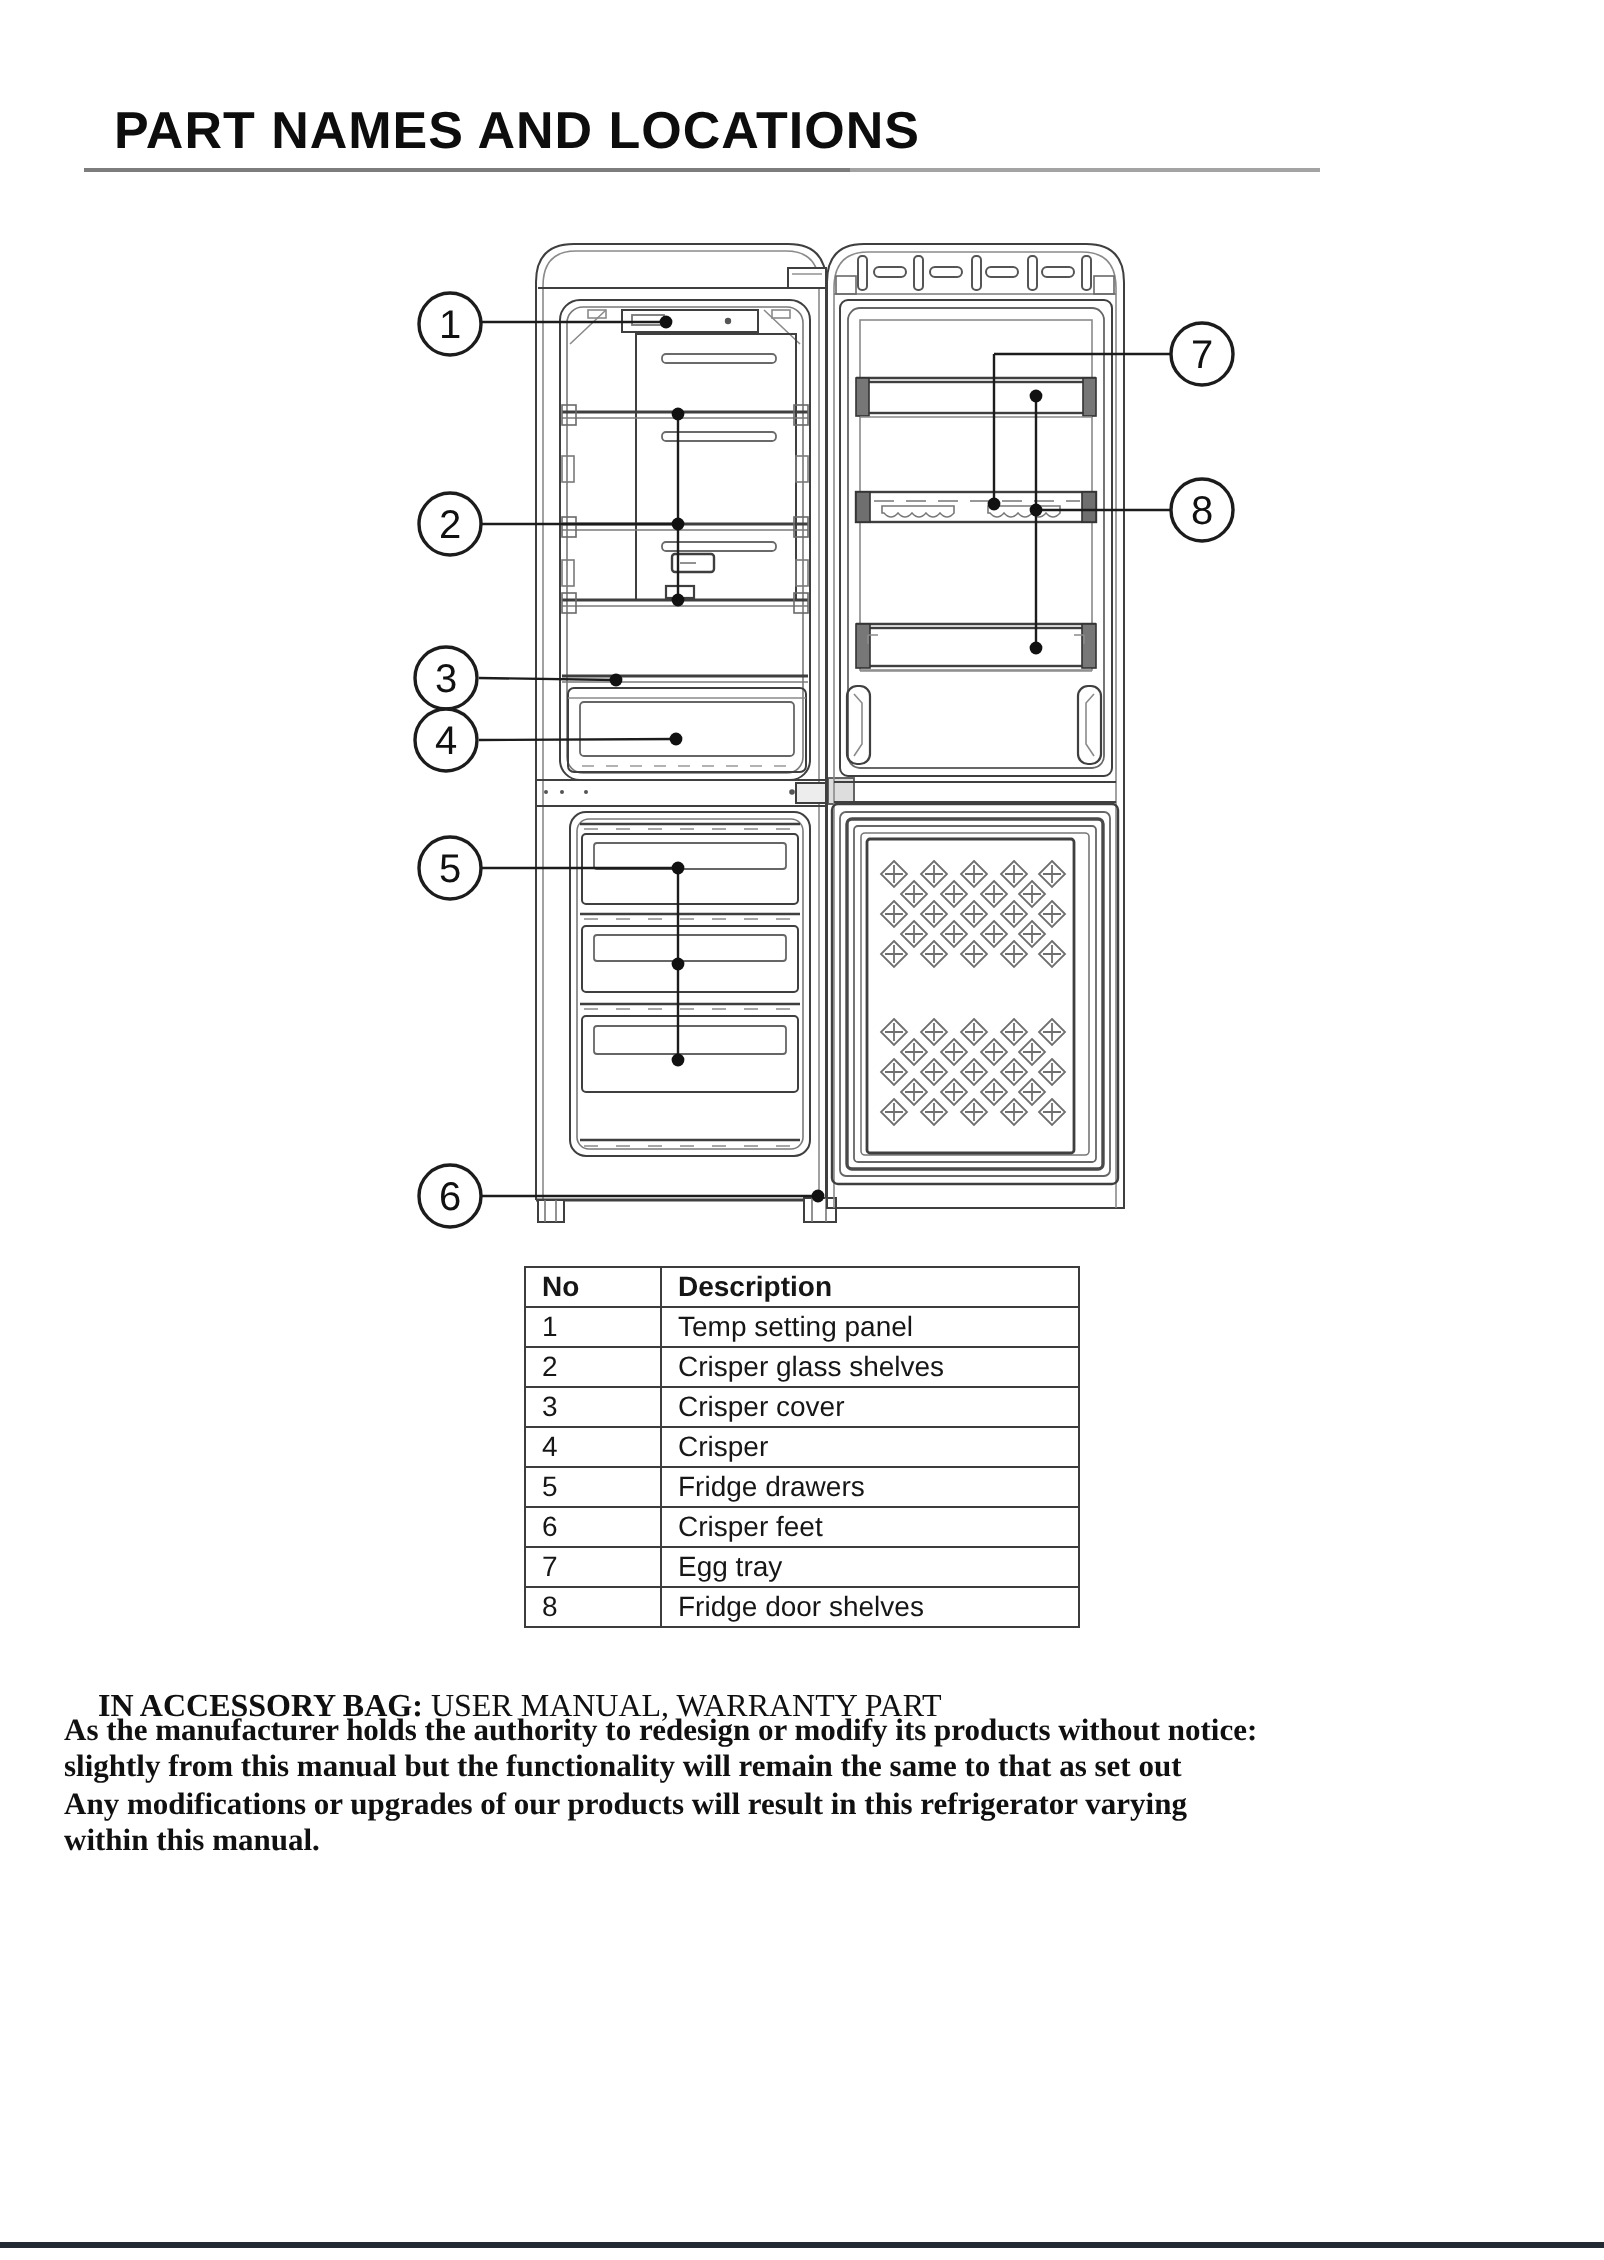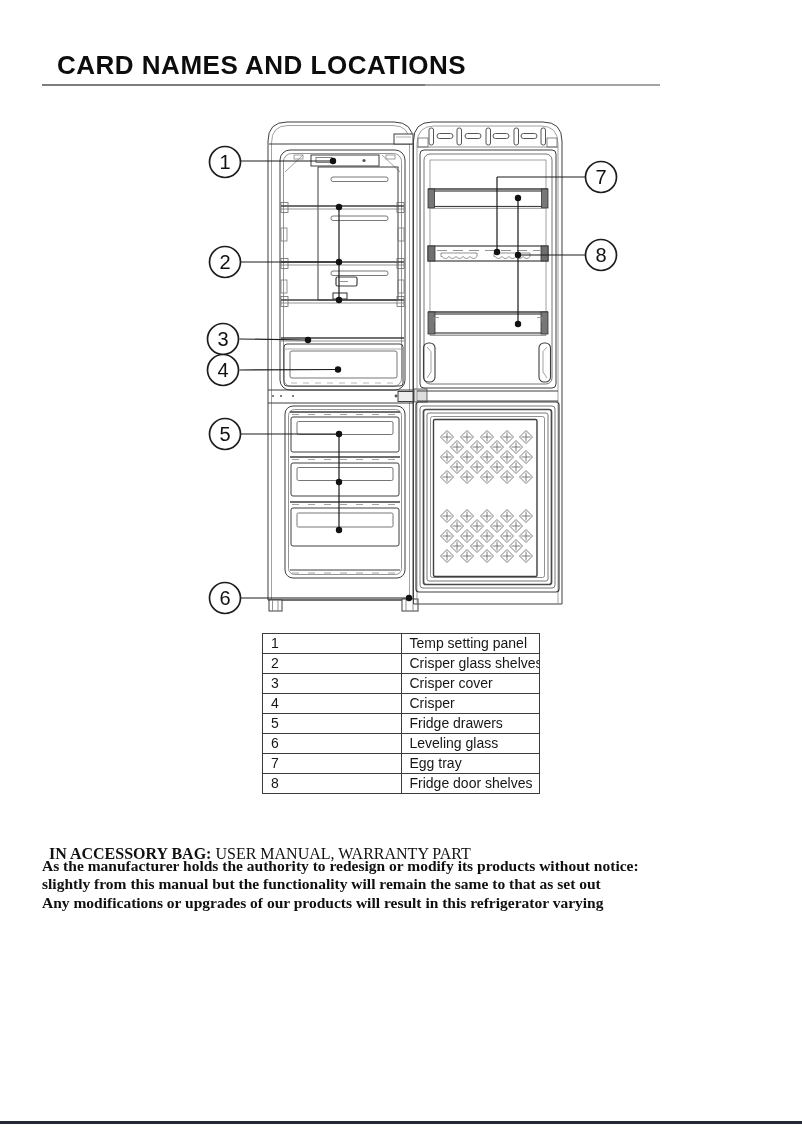--- a/index.html
+++ b/index.html
@@ -30,33 +30,33 @@
   table.parts .col-no{width:55px;}
   table.parts tr.hdr td{font-weight:bold;}
 
   .accessory{
     position:absolute;left:49px;top:829px;width:720px;
     font-family:"Liberation Serif",serif;font-size:16px;line-height:18px;color:#101010;
     white-space:nowrap;
   }
   .accessory .lbl{font-weight:bold;}
   .notice{
-    position:absolute;left:42px;top:857px;width:730px;
+    position:absolute;left:32px;top:857px;width:730px;
     font-family:"Liberation Serif",serif;font-size:15.5px;font-weight:bold;
     line-height:18.4px;color:#101010;
   }
   .notice div{white-space:nowrap;}
   .bottom-rule{
     position:absolute;left:0;top:1121px;width:802px;height:3px;background:#242a34;
   }
 </style>
 </head>
 <body>
 
-<h1 class="page-title">CARD NAMES AND LOCATIONS</h1>
+<h1 class="page-title">PART NAMES AND LOCATIONS</h1>
 <div class="title-rule"></div>
 
 <svg class="diagram" viewBox="190 100 450 530" xmlns="http://www.w3.org/2000/svg">
   <defs>
     <g id="qd" fill="none">
       <path d="M0,-6.5 L6.5,0 L0,6.5 L-6.5,0 Z"></path>
       <path d="M0,-4.5 V4.5 M-4.5,0 H4.5"></path>
     </g>
   </defs>
 
@@ -332,20 +332,24 @@
     </g>
     <g>
       <circle cx="601" cy="255" r="15.5" fill="#ffffff" stroke="#1c1c1c" stroke-width="1.7"></circle>
       <text x="601" y="262">8</text>
     </g>
   </g>
 </svg>
 
 <table class="parts">
   <tbody>
+    <tr class="hdr">
+      <td class="col-no">No</td>
+      <td>Description</td>
+    </tr>
     <tr>
       <td>1</td>
       <td>Temp setting panel</td>
     </tr>
     <tr>
       <td>2</td>
       <td>Crisper glass shelves</td>
     </tr>
     <tr>
       <td>3</td>
@@ -354,36 +358,37 @@
     <tr>
       <td>4</td>
       <td>Crisper</td>
     </tr>
     <tr>
       <td>5</td>
       <td>Fridge drawers</td>
     </tr>
     <tr>
       <td>6</td>
-      <td>Leveling glass</td>
+      <td>Crisper feet</td>
     </tr>
     <tr>
       <td>7</td>
       <td>Egg tray</td>
     </tr>
     <tr>
       <td>8</td>
       <td>Fridge door shelves</td>
     </tr>
   </tbody>
 </table>
 
 <p class="accessory">
   <span class="lbl">IN ACCESSORY BAG:</span><span> USER MANUAL, WARRANTY PART</span>
 </p>
 
 <div class="notice">
   <div>As the manufacturer holds the authority to redesign or modify its products without notice:</div>
   <div>slightly from this manual but the functionality will remain the same to that as set out</div>
   <div>Any modifications or upgrades of our products will result in this refrigerator varying</div>
+  <div>within this manual.</div>
 </div>
 
 <div class="bottom-rule"></div>
 
 </body></html>

